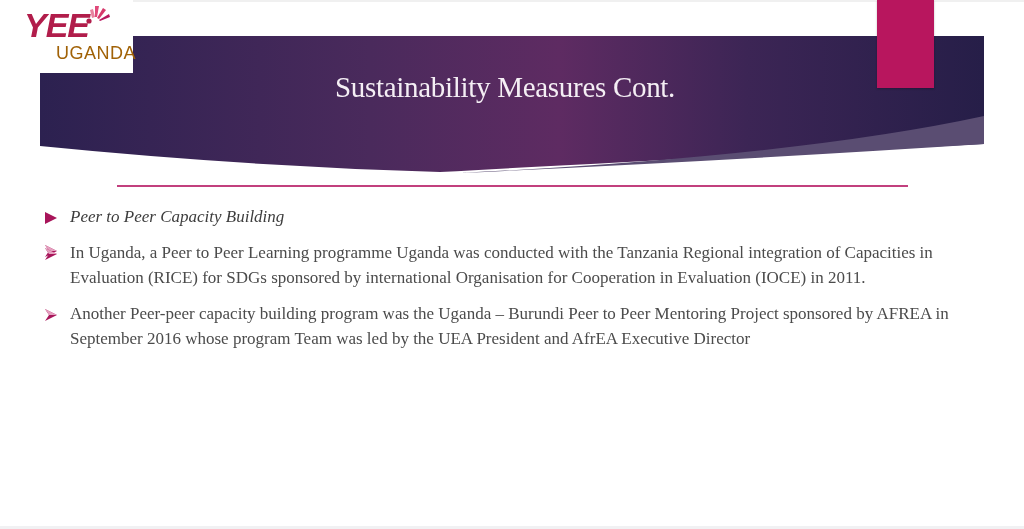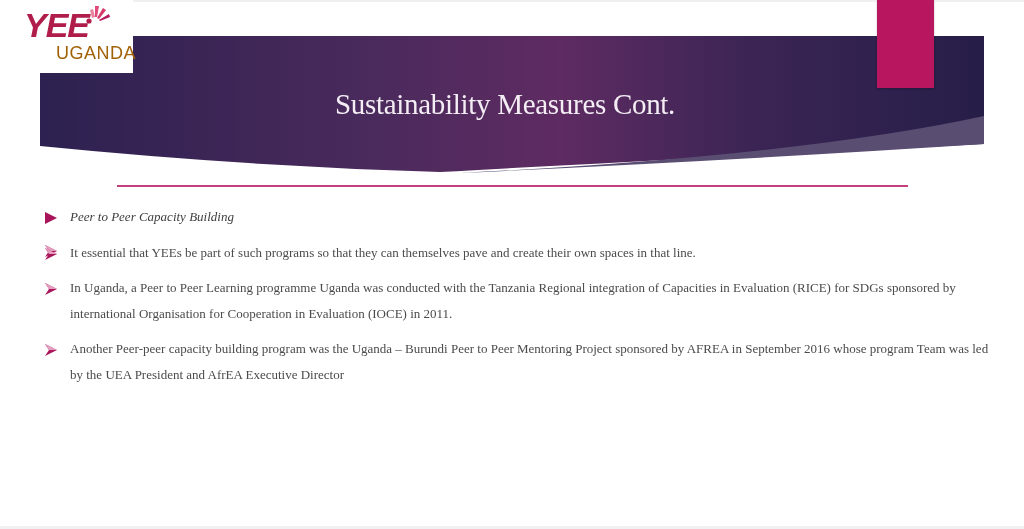--- a/index.html
+++ b/index.html
@@ -28,21 +28,21 @@
     }
     
     .banner {
       position: absolute;
       left: 40px; top: 36px;
       width: 944px; height: 140px;
     }
     .banner svg { display: block; }
     .banner-title {
       position: absolute;
-      left: 0; top: 52px;
+      left: 0; top: 35px;
       width: 930px;
       text-align: center;
       color: #f4eef4;
       font-family: "Liberation Serif", "DejaVu Serif", serif;
       font-size: 29px;
       letter-spacing: -0.3px;
     }
     .accent-tab {
       position: absolute;
       left: 877px; top: 0;
@@ -93,21 +93,21 @@
     
     .content {
       position: absolute;
       left: 40px; top: 204px;
       width: 960px;
     }
     .item {
       position: relative;
       padding-left: 30px;
       color: #4b4b4b;
-      font-size: 13px;
+      font-size: 17px;
       line-height: 25.5px;
       margin-bottom: 10px;
     }
     .item.heading {
       font-style: italic;
       color: #3d3d3d;
       margin-bottom: 7px;
     }
     .bullet {
       position: absolute;
@@ -161,27 +161,20 @@
     <span>Peer to Peer Capacity Building</span>
   </div>
 
   <div class="item">
     <svg class="bullet" viewBox="0 0 14 12">
       <polygon points="1,0 13,6 1,12 5,6" fill="#a8155a"></polygon>
       <polygon points="1,0 13,6 5,6" fill="#e5a0bf"></polygon>
     </svg>
   </div>
 
-  <div class="item">
-    <svg class="bullet" viewBox="0 0 14 12">
-      <polygon points="1,0 13,6 1,12 5,6" fill="#a8155a"></polygon>
-      <polygon points="1,0 13,6 5,6" fill="#e5a0bf"></polygon>
-    </svg>
-    <span>It essential that YEEs be part of such programs so that they can themselves pave and create their own spaces in that line.</span>
-  </div>
 
   <div class="item">
     <svg class="bullet" viewBox="0 0 14 12">
       <polygon points="1,0 13,6 1,12 5,6" fill="#a8155a"></polygon>
       <polygon points="1,0 13,6 5,6" fill="#e5a0bf"></polygon>
     </svg>
     <span>In Uganda, a Peer to Peer Learning programme Uganda was conducted with the Tanzania Regional integration of Capacities in Evaluation (RICE) for SDGs sponsored by international Organisation for Cooperation in Evaluation (IOCE) in 2011.</span>
   </div>
 
   <div class="item">

